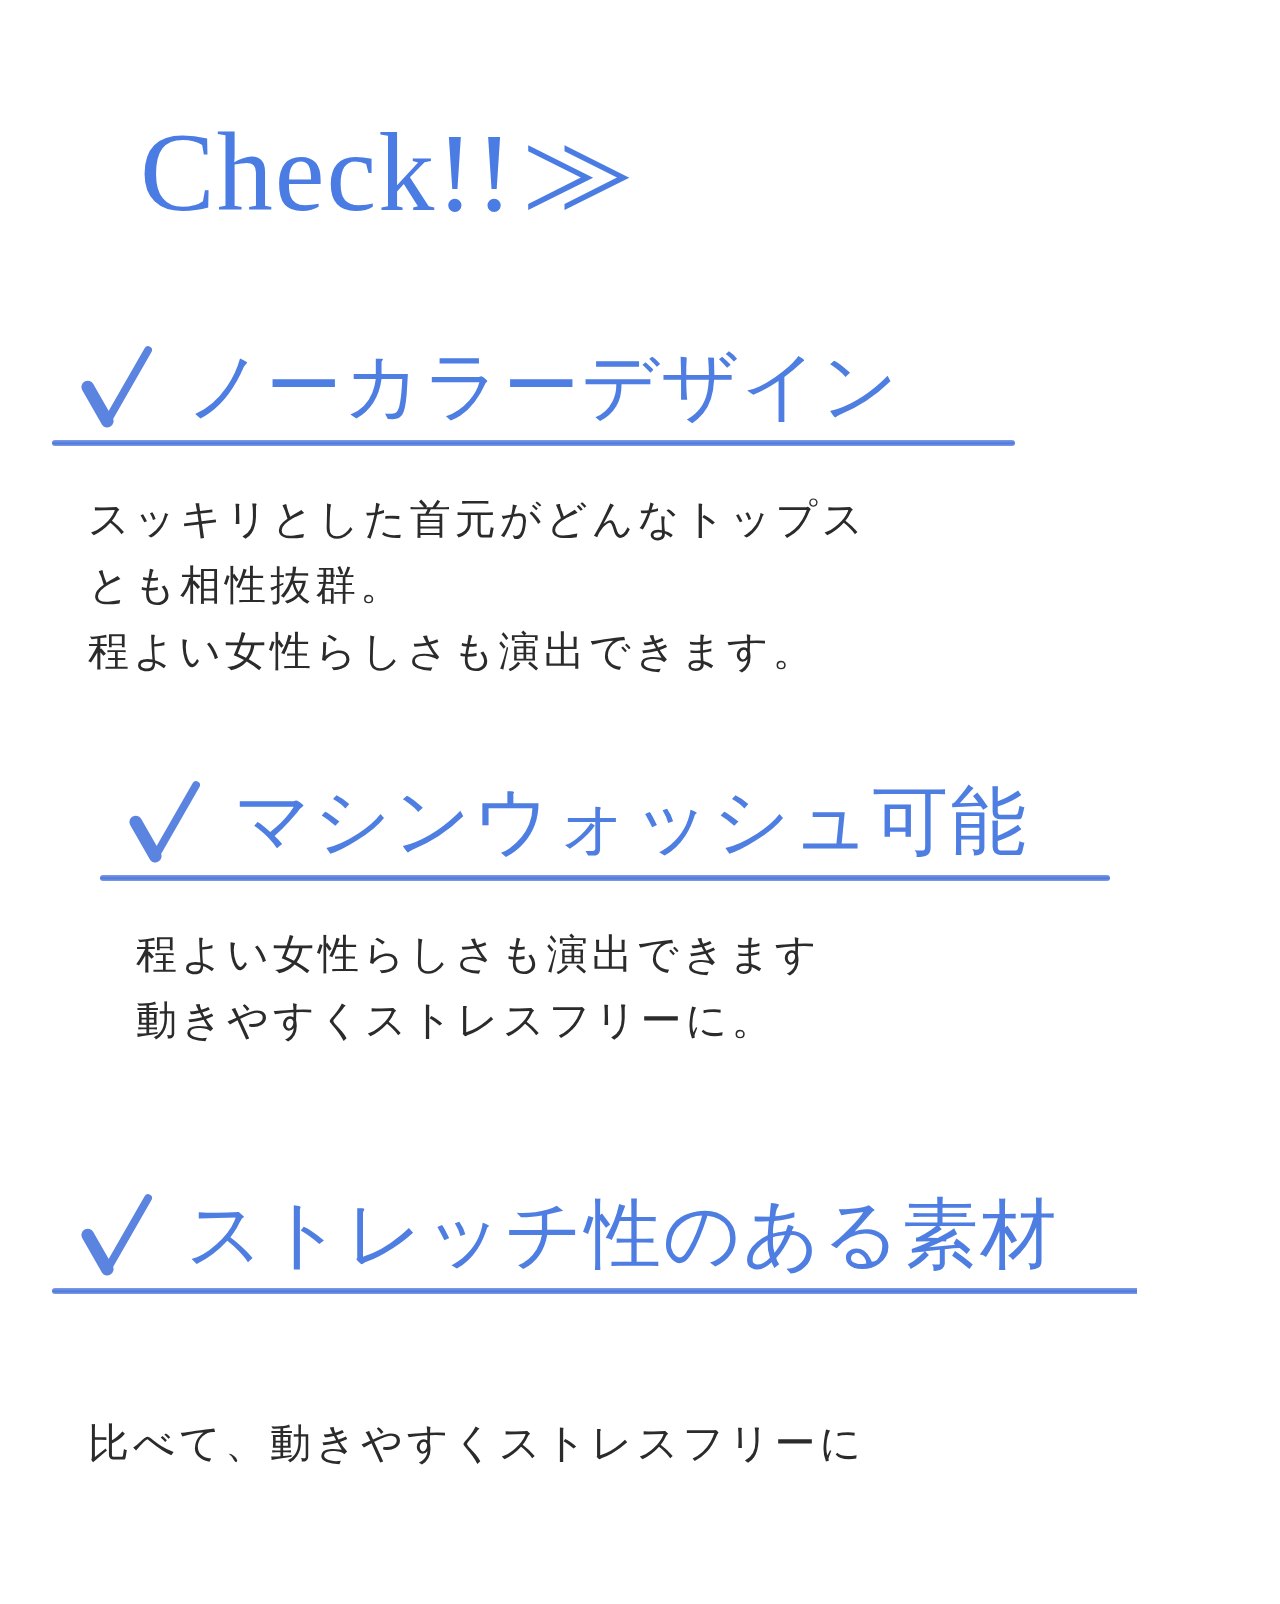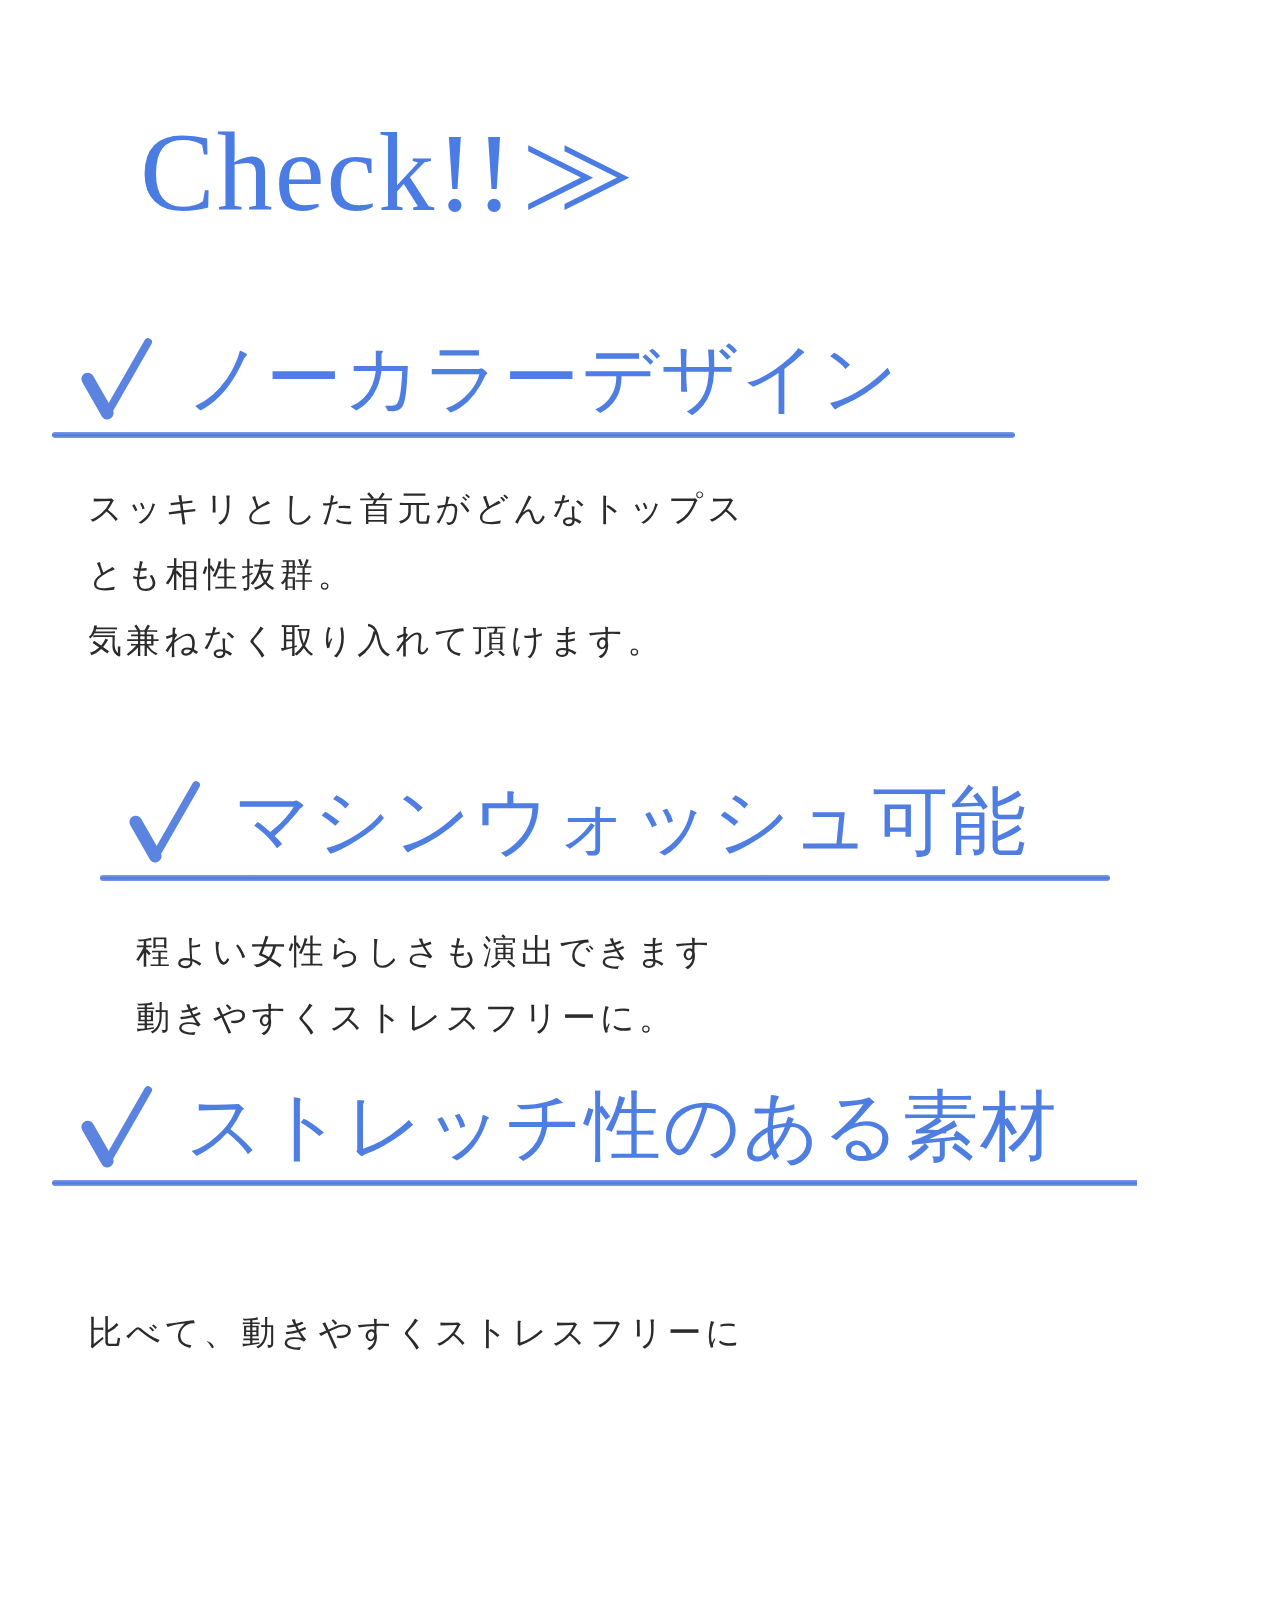--- a/index.html
+++ b/index.html
@@ -16,23 +16,23 @@
     position:absolute;left:140px;top:62px;margin:0;
     font-family:"Liberation Serif","DejaVu Serif",serif;
     font-weight:400;
     font-size:112px;line-height:1.25;
     color:#4a7ce4;letter-spacing:2px;
     white-space:nowrap;
   }
   .header .arrow{margin-left:8px;}
   
   .sec{position:absolute;left:0;width:1280px;}
-  .sec-1{top:286px;}
+  .sec-1{top:294px;}
   .sec-2{top:729px;padding-left:48px;}
-  .sec-3{top:1034px;}
+  .sec-3{top:1142px;}
   .hrow{
     display:flex;align-items:flex-end;
     padding-left:80px;height:98px;
   }
   .check{width:72px;height:88px;flex:0 0 auto;margin:0 34px 0 0;}
   .feature-heading{
     margin:0;
     font-family:"Liberation Serif","DejaVu Serif",serif;
     font-weight:500;
     font-size:76px;line-height:92px;
@@ -42,45 +42,44 @@
   .underline{
     height:6px;border-radius:3px;
     margin-left:52px;margin-top:8px;
     background:linear-gradient(180deg,#7e9ce9 0%,#4f79da 55%,#7e9ce9 100%);
   }
   .underline-1{width:963px;}
   .underline-2{width:1010px;}
   .underline-3{width:1088px;}
   .body-text{
     margin:40px 0 0 88px;
-    font-size:34px;line-height:66px;
+    font-size:41px;line-height:66px;
     letter-spacing:4px;
     color:#2b2b2b;
     white-space:nowrap;
-    font-family:Liberation Mono, monospace;
   }
   .sec-3 .body-text{margin-top:50px;}
 </style>
 </head>
 <body>
 
 <div class="page">
 
   <h1 class="header"><span>Check!!</span><span class="arrow">≫</span></h1>
 
   <section class="sec sec-1">
     <div class="hrow">
       <svg class="check" viewBox="0 0 74 90" aria-hidden="true">
         <path d="M8 44 L28 79" fill="none" stroke="#5b84e0" stroke-width="13" stroke-linecap="round"></path>
         <path d="M27 81 L70 6" fill="none" stroke="#5b84e0" stroke-width="8" stroke-linecap="round"></path>
       </svg>
       <h2 class="feature-heading">ノーカラーデザイン</h2>
     </div>
     <div class="underline underline-1"></div>
-    <p class="body-text"><span>スッキリとした首元がどんなトップス</span><br><span>とも相性抜群。</span><br><span>気兼ねなく取り入れて頂けます。</span></p>
+    <p class="body-text"><span>スッキリとした首元がどんなトップス</span><br><span>とも相性抜群。</span><br><span>程よい女性らしさも演出できます。</span></p>
   </section>
 
   <section class="sec sec-2">
     <div class="hrow">
       <svg class="check" viewBox="0 0 74 90" aria-hidden="true">
         <path d="M8 44 L28 79" fill="none" stroke="#5b84e0" stroke-width="13" stroke-linecap="round"></path>
         <path d="M27 81 L70 6" fill="none" stroke="#5b84e0" stroke-width="8" stroke-linecap="round"></path>
       </svg>
       <h2 class="feature-heading">マシンウォッシュ可能</h2>
     </div>

